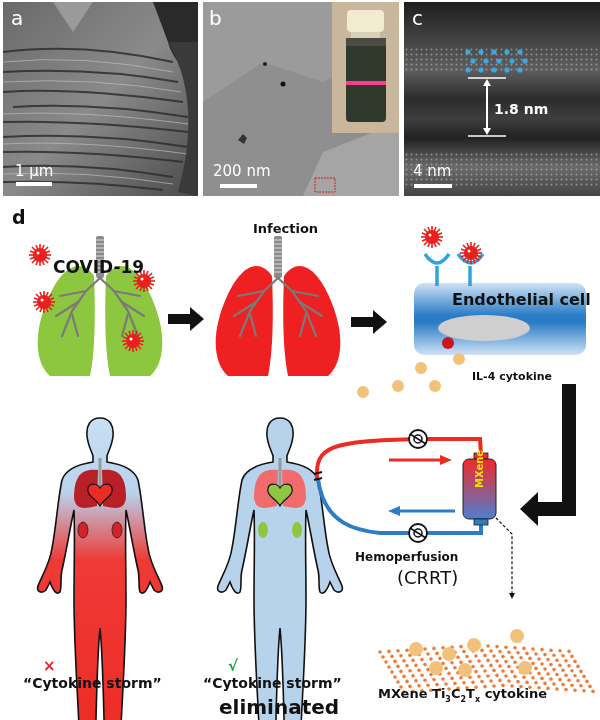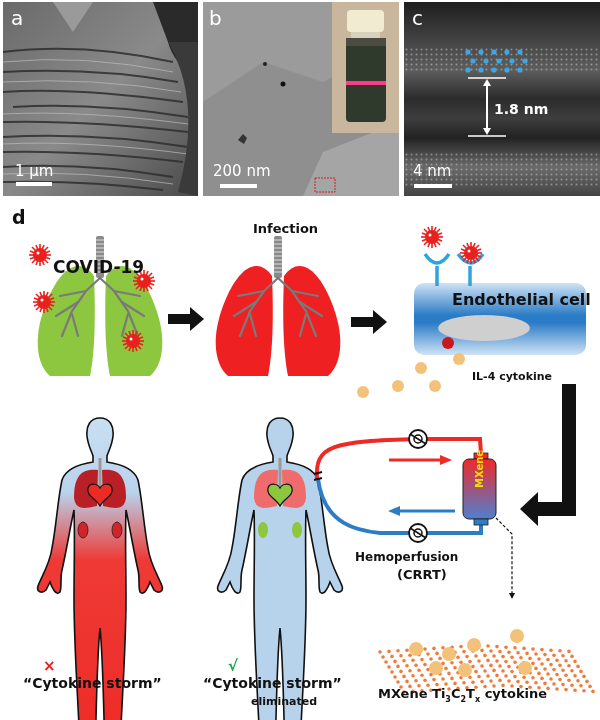--- a/index.html
+++ b/index.html
@@ -506,21 +506,21 @@
     </g>
 </svg>
 
 <span class="title" style="left:12px;top:206px;font-size:19px;">d</span>
 <span class="title" style="left:53px;top:221px;font-size:17px;margin-top:36px;">COVID-19</span>
 <span class="title" style="left:237px;top:221px;font-size:13px;margin-left:16px;">Infection</span>
 <span class="title" style="left:424px;top:290px;font-size:16px;margin-left:28px;">Endothelial cell</span>
 <span class="txt" style="left:472px;top:370px;font-size:11px;font-weight:bold;">IL-4 cytokine</span>
 <span class="txt" style="left:474px;top:488px;font-size:10px;font-weight:bold;color:#f5e400;transform:rotate(-90deg);transform-origin:left top;">MXene</span>
 <span class="txt" style="left:355px;top:550px;font-size:12px;font-weight:bold;">Hemoperfusion</span>
-<span class="txt" style="left:397px;top:567px;font-size:13px;font-weight:bold;">(CRRT)</span>
+<span class="txt" style="left:397px;top:567px;font-size:18px;font-weight:normal;">(CRRT)</span>
 <span class="txt" style="left:378px;top:686px;font-size:13px;font-weight:bold;">
   <span>MXene Ti</span><sub style="font-size:8px;">3</sub><span>C</span><sub style="font-size:8px;">2</sub><span>T</span><sub style="font-size:8px;">x</sub><span> cytokine</span>
 </span>
 <span class="txt" style="left:43px;top:657px;font-size:15px;font-weight:bold;color:#e8201e;">×</span>
 <span class="txt" style="left:23px;top:675px;font-size:14px;font-weight:bold;">“Cytokine storm”</span>
 <span class="txt" style="left:228px;top:657px;font-size:15px;font-weight:bold;color:#1aa24a;">√</span>
 <span class="txt" style="left:203px;top:675px;font-size:14px;font-weight:bold;">“Cytokine storm”</span>
-<span class="txt" style="left:251px;top:695px;font-size:11px;font-weight:bold;">eliminated</span>
+<span class="txt" style="left:219px;top:695px;font-size:20px;font-weight:bold;">eliminated</span>
 
 </body></html>

